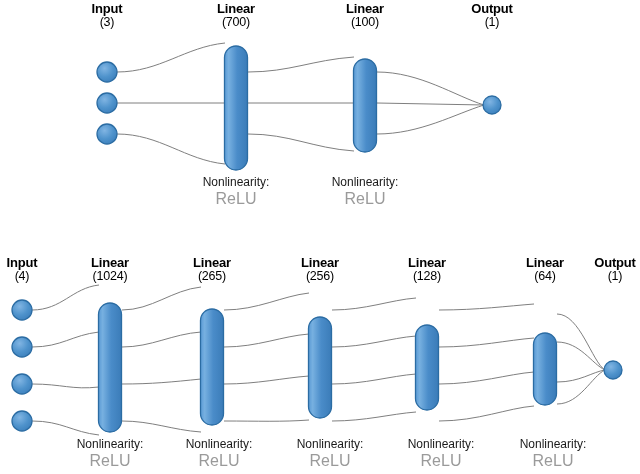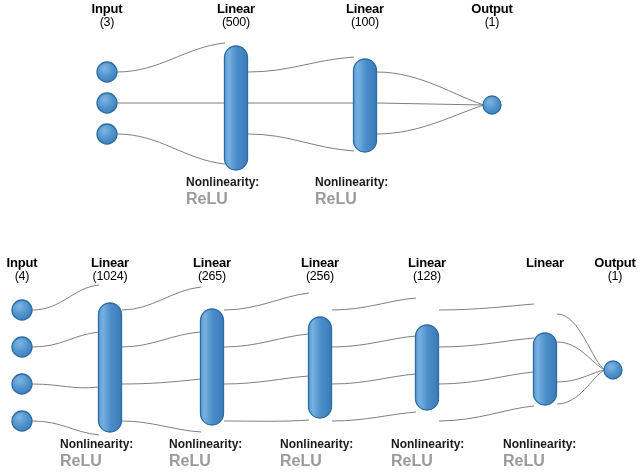--- a/index.html
+++ b/index.html
@@ -38,23 +38,23 @@
   }
   .layer-label .lsize {
     display: block;
     font-size: 12.5px;
     font-weight: normal;
     letter-spacing: -0.2px;
   }
 
   .nonlin {
     position: absolute;
+    text-align: center;
     white-space: nowrap;
     line-height: 1.15;
-    font-weight: bold;
   }
   .nonlin .nl-title {
     display: block;
     font-size: 12px;
     color: #1a1a1a;
   }
   .nonlin .nl-value {
     display: block;
     font-size: 16px;
     color: #9a9a9a;
@@ -71,21 +71,21 @@
 <body>
 
 <div class="diagram" id="diagram-top">
 
   <div class="layer-label" style="left:57px; top:2px; width:100px;">
     <span class="lname">Input</span>
     <span class="lsize">(3)</span>
   </div>
   <div class="layer-label" style="left:186px; top:2px; width:100px;">
     <span class="lname">Linear</span>
-    <span class="lsize">(500)</span>
+    <span class="lsize">(700)</span>
   </div>
   <div class="layer-label" style="left:315px; top:2px; width:100px;">
     <span class="lname">Linear</span>
     <span class="lsize">(100)</span>
   </div>
   <div class="layer-label" style="left:442px; top:2px; width:100px;">
     <span class="lname">Output</span>
     <span class="lsize">(1)</span>
   </div>
 
@@ -159,20 +159,21 @@
   <div class="layer-label" style="left:270px; top:14px; width:100px;">
     <span class="lname">Linear</span>
     <span class="lsize">(256)</span>
   </div>
   <div class="layer-label" style="left:377px; top:14px; width:100px;">
     <span class="lname">Linear</span>
     <span class="lsize">(128)</span>
   </div>
   <div class="layer-label" style="left:495px; top:14px; width:100px;">
     <span class="lname">Linear</span>
+    <span class="lsize">(64)</span>
   </div>
   <div class="layer-label" style="left:565px; top:14px; width:100px;">
     <span class="lname">Output</span>
     <span class="lsize">(1)</span>
   </div>
 
   <div class="nonlin" style="left:60px; top:196px; width:100px;">
     <span class="nl-title">Nonlinearity:</span>
     <span class="nl-value">ReLU</span>
   </div>

